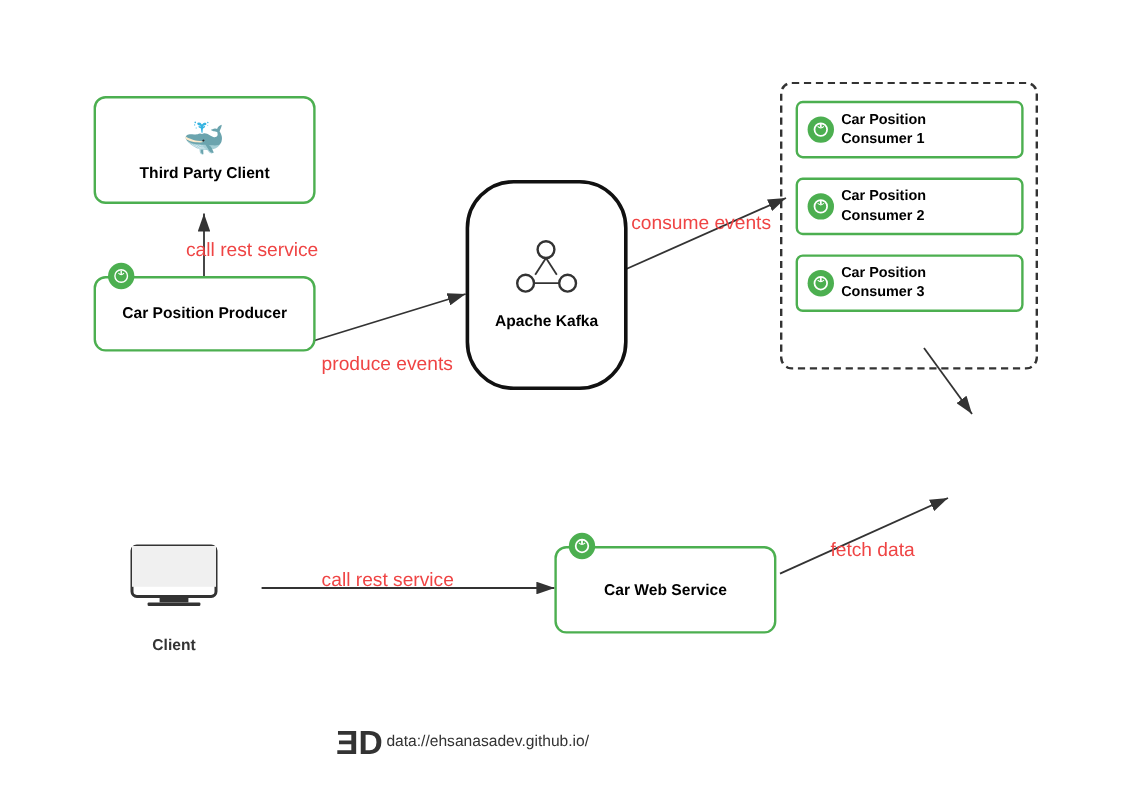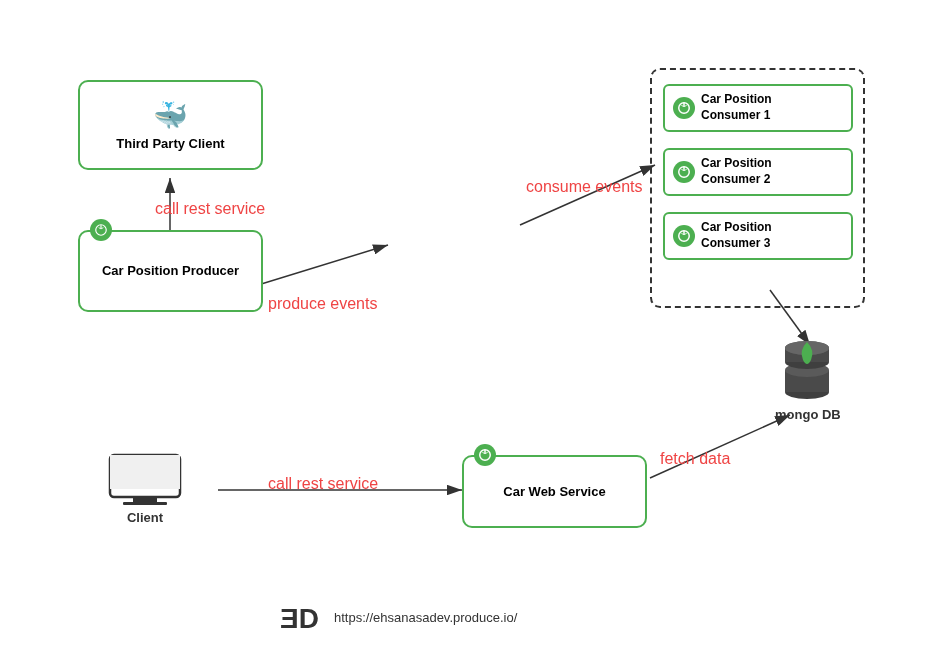--- a/index.html
+++ b/index.html
@@ -119,21 +119,21 @@
       display: flex;
       flex-direction: column;
       align-items: center;
     }
 
     
     .footer {
       position: absolute;
       display: flex;
       align-items: center;
-      gap: 14px;
+      gap: 2px;
     }
   </style>
 </head>
 <body>
 
 <div class="diagram">
 
   <svg class="arrows-svg">
 
     <defs>
@@ -156,33 +156,45 @@
     <line x1="218" y1="490" x2="462" y2="490" stroke="#333" stroke-width="1.5" marker-end="url(#arrowhead)"></line>
 
     <line x1="650" y1="478" x2="790" y2="415" stroke="#333" stroke-width="1.5" marker-end="url(#arrowhead)"></line>
   </svg>
 
   <div class="box" style="left:78px; top:80px; width:185px; height:90px;">
     <div class="docker-icon">🐳</div>
     <span>Third Party Client</span>
   </div>
 
-  <div class="box" style="left:78px; top:230px; width:185px; height:82px;">
+  <div class="box" style="left:78px; top:230px; width:185px; height:63px;">
     <div style="position:absolute; top:-13px; left:10px;">
       <div class="spring-icon">
         <svg viewBox="0 0 24 24" fill="white">
           <circle cx="12" cy="12" r="9" fill="none" stroke="white" stroke-width="2"></circle>
           <line x1="12" y1="4" x2="12" y2="9" stroke="white" stroke-width="2"></line>
           <path d="M8 8 Q12 12 16 8" fill="none" stroke="white" stroke-width="1.5"></path>
         </svg>
       </div>
     </div>
     <span style="font-size:13px; font-weight:bold; text-align:center; line-height:1.3;">Car Position Producer</span>
   </div>
 
+  <div class="kafka-box" style="left:388px; top:150px; width:135px; height:175px;">
+
+    <svg width="55" height="55" viewBox="0 0 55 55" style="margin-bottom:6px;">
+      <circle cx="27" cy="10" r="7" fill="none" stroke="#333" stroke-width="2"></circle>
+      <circle cx="10" cy="38" r="7" fill="none" stroke="#333" stroke-width="2"></circle>
+      <circle cx="45" cy="38" r="7" fill="none" stroke="#333" stroke-width="2"></circle>
+      <line x1="27" y1="17" x2="18" y2="31" stroke="#333" stroke-width="1.5"></line>
+      <line x1="27" y1="17" x2="36" y2="31" stroke="#333" stroke-width="1.5"></line>
+      <line x1="17" y1="38" x2="38" y2="38" stroke="#333" stroke-width="1.5"></line>
+    </svg>
+    <span style="font-size:13px; font-weight:bold; line-height:1.4;">Apache Kafka</span>
+  </div>
 
   <div class="consumer-group" style="left:650px; top:68px; width:215px; height:240px;">
   </div>
 
   <div class="consumer-box" style="left:663px; top:84px; width:190px; height:48px;">
     <div class="spring-icon">
       <svg viewBox="0 0 24 24" width="14" height="14" fill="white">
         <circle cx="12" cy="12" r="9" fill="none" stroke="white" stroke-width="2.5"></circle>
         <line x1="12" y1="3" x2="12" y2="9" stroke="white" stroke-width="2.5"></line>
         <path d="M7.5 7.5 Q12 12 16.5 7.5" fill="none" stroke="white" stroke-width="1.5"></path>
@@ -206,38 +218,20 @@
     <div class="spring-icon">
       <svg viewBox="0 0 24 24" width="14" height="14" fill="white">
         <circle cx="12" cy="12" r="9" fill="none" stroke="white" stroke-width="2.5"></circle>
         <line x1="12" y1="3" x2="12" y2="9" stroke="white" stroke-width="2.5"></line>
         <path d="M7.5 7.5 Q12 12 16.5 7.5" fill="none" stroke="white" stroke-width="1.5"></path>
       </svg>
     </div>
     <span style="font-size:12px; font-weight:bold; line-height:1.3;">Car Position<br>Consumer 3</span>
   </div>
 
-  <div class="mongo-container" style="left:775px; top:340px;">
-
-    <svg width="65" height="65" viewBox="0 0 65 65">
-
-      <ellipse cx="32" cy="52" rx="22" ry="7" fill="#3f3f3f"></ellipse>
-      <rect x="10" y="30" width="44" height="22" fill="#4a4a4a"></rect>
-      <ellipse cx="32" cy="30" rx="22" ry="7" fill="#5a5a5a"></ellipse>
-
-      <ellipse cx="32" cy="22" rx="22" ry="7" fill="#3f3f3f"></ellipse>
-      <rect x="10" y="8" width="44" height="14" fill="#4a4a4a"></rect>
-      <ellipse cx="32" cy="8" rx="22" ry="7" fill="#5a5a5a"></ellipse>
-
-      <ellipse cx="32" cy="8" rx="22" ry="7" fill="#666"></ellipse>
-
-      <path d="M32 2 Q40 10 36 20 Q32 28 28 20 Q24 10 32 2Z" fill="#4caf50"></path>
-    </svg>
-    <span style="font-size:13px; font-weight:bold; color:#333; margin-top:2px;">mongo DB</span>
-  </div>
 
   <div class="box" style="left:462px; top:455px; width:185px; height:73px;">
     <div style="position:absolute; top:-13px; left:10px;">
       <div class="spring-icon">
         <svg viewBox="0 0 24 24" width="14" height="14" fill="white">
           <circle cx="12" cy="12" r="9" fill="none" stroke="white" stroke-width="2.5"></circle>
           <line x1="12" y1="3" x2="12" y2="9" stroke="white" stroke-width="2.5"></line>
           <path d="M7.5 7.5 Q12 12 16.5 7.5" fill="none" stroke="white" stroke-width="1.5"></path>
         </svg>
       </div>
@@ -246,34 +240,34 @@
   </div>
 
   <div class="client-container" style="left:105px; top:450px;">
 
     <svg width="80" height="60" viewBox="0 0 80 60">
       <rect x="5" y="5" width="70" height="42" rx="4" fill="none" stroke="#333" stroke-width="2.5"></rect>
       <rect x="5" y="5" width="70" height="34" fill="#f0f0f0" stroke="none"></rect>
       <rect x="28" y="47" width="24" height="5" fill="#333"></rect>
       <rect x="18" y="52" width="44" height="3" rx="1" fill="#333"></rect>
     </svg>
-    <span style="font-size:13px; font-weight:bold; color:#333; margin-top:0;">Client</span>
+    <span style="font-size:13px; font-weight:bold; color:#333; margin-top:20px;">Client</span>
   </div>
 
   <div class="label" style="left:155px; top:200px;">call rest service</div>
 
   <div class="label" style="left:268px; top:295px;">produce events</div>
 
   <div class="label" style="left:526px; top:178px;">consume events</div>
 
-  <div class="label" style="left:660px; top:450px;">fetch data</div>
+  <div class="label" style="left:692px; top:450px;">fetch data</div>
 
   <div class="label" style="left:268px; top:475px;">call rest service</div>
 
   <div class="footer" style="left:280px; top:600px;">
 
     <svg width="40" height="35" viewBox="0 0 40 35">
       <text x="0" y="28" font-size="28" font-weight="bold" font-family="Arial" fill="#333">ƎD</text>
     </svg>
-    <span style="font-size:13px; color:#333;">https://ehsanasadev.produce.io/</span>
+    <span style="font-size:13px; color:#333;">data://ehsanasadev.github.io/</span>
   </div>
 
 </div>
 
 </body></html>

